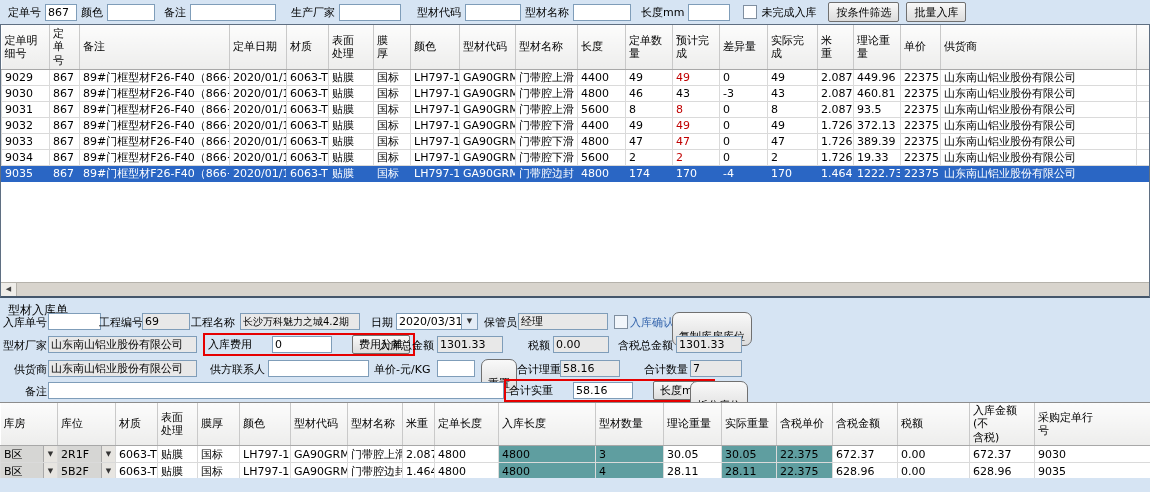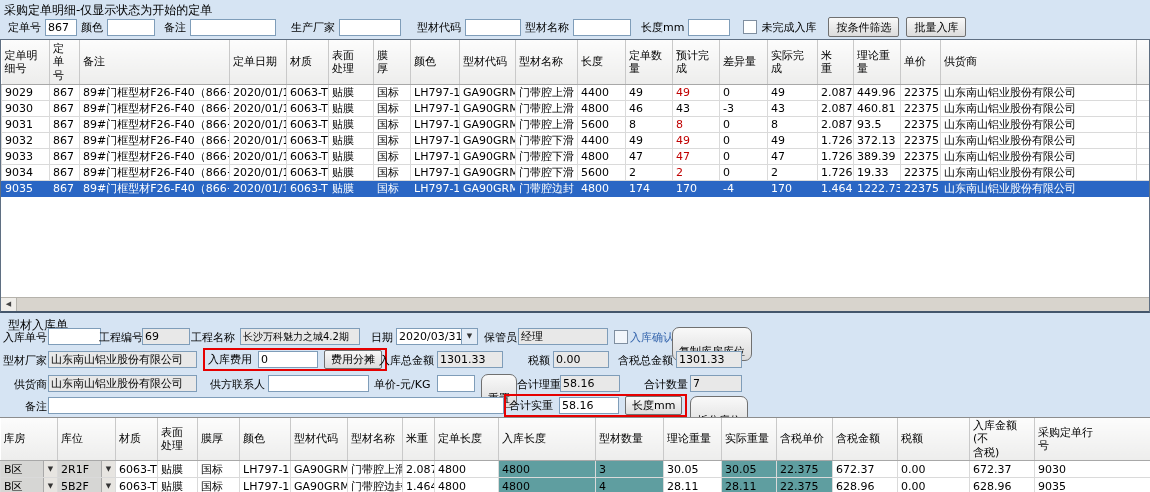--- a/index.html
+++ b/index.html
@@ -44,41 +44,40 @@
   
   .bottom{position:relative;height:179px}
   .f-lbl{position:absolute;white-space:nowrap}
   .f-inp{position:absolute;height:15px;border:1px solid #7f9db9;background:#fff;padding:0 2px;
          font:11px "DejaVu Sans","Liberation Sans",sans-serif;box-sizing:content-box}
   .ro{background:#e8e8e8}
   .fbtn{position:absolute;height:19px;border:1px solid #707070;border-radius:7px;
         background:linear-gradient(#f9f9f9,#dcdcdc);
         font:11px "DejaVu Sans","Liberation Sans",sans-serif;padding:16px 6px;white-space:nowrap}
   .redbox{position:absolute;height:23px;border:2px solid #e60000;display:flex;align-items:center;
-          gap:6px;padding:0 3px;box-sizing:border-box}
+          gap:20px;padding:0 3px;box-sizing:border-box}
   .redbox .ib{height:15px;border:1px solid #7f9db9;background:#fff;padding:0 2px;
               font:11px "DejaVu Sans","Liberation Sans",sans-serif}
   .redbox .bb{height:19px;border:1px solid #707070;border-radius:2px;
               background:linear-gradient(#f9f9f9,#dcdcdc);
               font:11px "DejaVu Sans","Liberation Sans",sans-serif;padding:0 6px;white-space:nowrap}
   .datewrap{position:absolute;height:17px;border:1px solid #7f9db9;background:#fff;
             display:flex;align-items:center;box-sizing:border-box}
   .datewrap .dtxt{flex:1;padding:0 2px;overflow:hidden}
   .datewrap .ddb{width:15px;height:100%;background:#e3ecf6;border-left:1px solid #7f9db9;
                  font-size:7px;text-align:center;line-height:15px;color:#333}
   .blue{color:#3666ad}
   .grid2{position:absolute;top:104px;left:0;width:1150px;height:75px;background:#fff;
          border-top:1px solid #8d8d8d;overflow:hidden}
 </style>
 </head>
 <body>
 
 <div>
 
-  <div class="section-title">采购定单明细-仅显示状态为开始的定单</div>
 
   <div class="flt">
     <span class="lbl">定单号</span>
     <input class="txt" style="width: 26px;" value="867">
     <span class="lbl">颜色</span>
     <input class="txt" style="width: 42px;" value="">
     <span class="lbl" style="margin-left:9px">备注</span>
     <input class="txt" style="width: 80px;" value="">
     <span class="lbl" style="margin-left:15px">生产厂家</span>
     <input class="txt" style="width: 56px;" value="">

